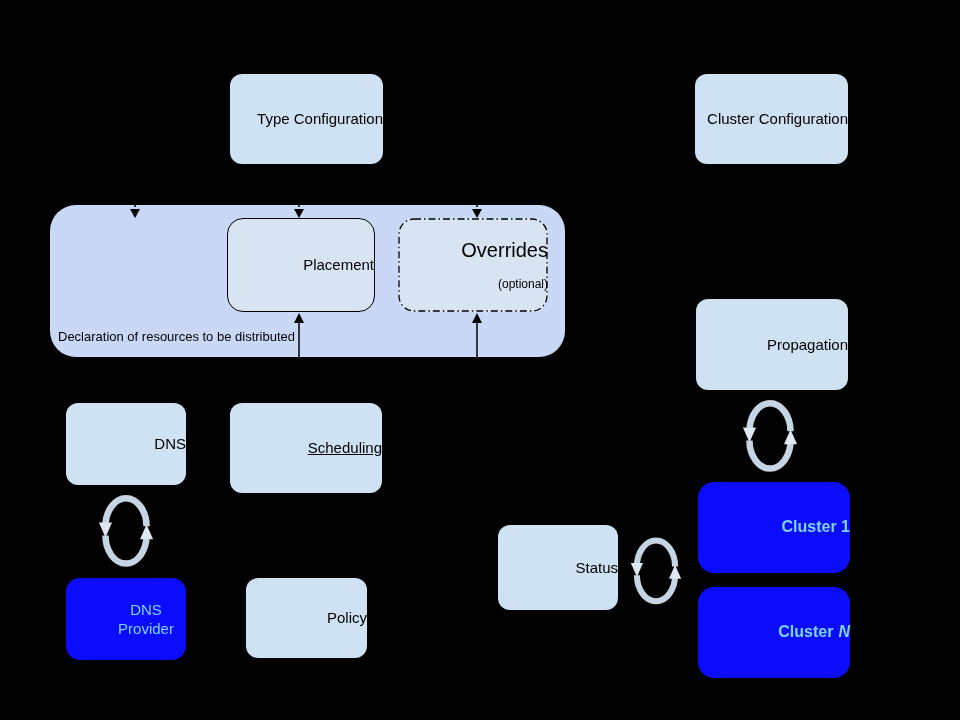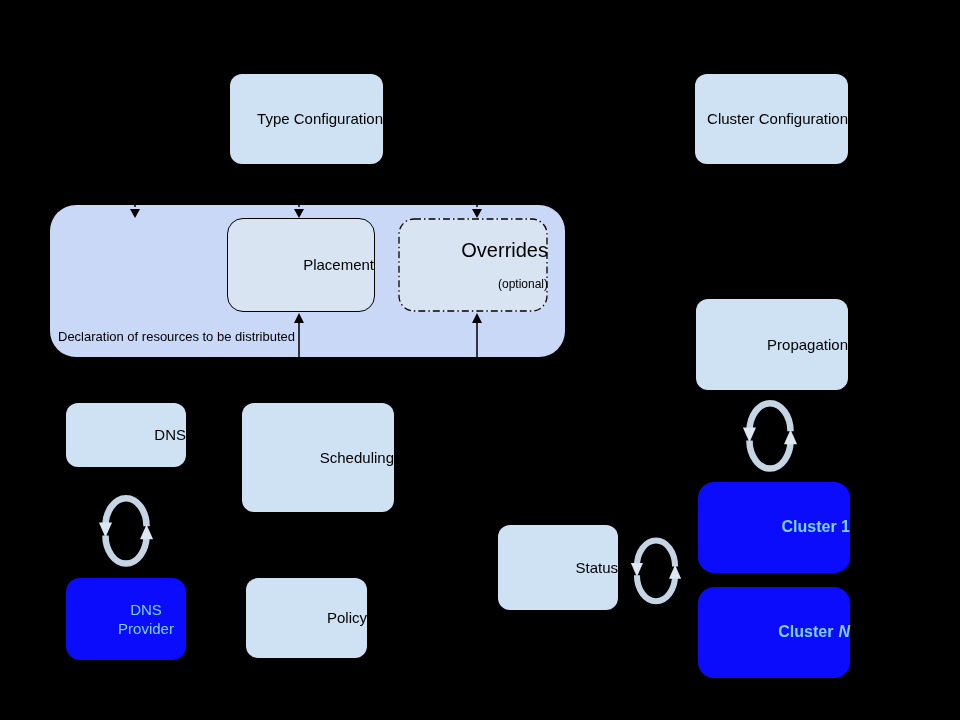--- a/index.html
+++ b/index.html
@@ -26,22 +26,22 @@
   .blue{background:#0b0cfb;color:#7dd3fc;}
   .bold{font-weight:bold;font-size:16px;}
   .note{font-size:12px;margin-top:14px;}
   .nsuffix{font-style:italic;margin-left:5px;}
   
   .n-typecfg{left:230px;top:74px;width:153px;height:90px;}
   .n-clustercfg{left:695px;top:74px;width:153px;height:90px;}
   .n-template{left:62px;top:218px;width:148px;height:94px;}
   .n-placement{left:227px;top:218px;width:148px;height:94px;}
   .n-overrides{left:398px;top:218px;width:150px;height:94px;}
-  .n-dns{left:66px;top:403px;width:120px;height:64px;}
-  .n-scheduling{left:242px;top:403px;width:152px;height:109px;}
+  .n-dns{left:66px;top:403px;width:120px;height:82px;}
+  .n-scheduling{left:230px;top:403px;width:152px;height:90px;text-decoration:underline;}
   .n-dnsprovider{left:66px;top:578px;width:120px;height:82px;border-radius:14px;}
   .n-policy{left:246px;top:578px;width:121px;height:80px;}
   .n-propagation{left:696px;top:299px;width:152px;height:91px;}
   .n-status{left:498px;top:525px;width:120px;height:85px;}
   .n-cluster1{left:698px;top:482px;width:152px;height:91px;border-radius:16px;}
   .n-clustern{left:698px;top:587px;width:152px;height:91px;border-radius:16px;}
   
   .sync{position:absolute;width:56px;height:78px;}
   .sync-dns{left:98px;top:491px;}
   .sync-prop{left:742px;top:396px;}

